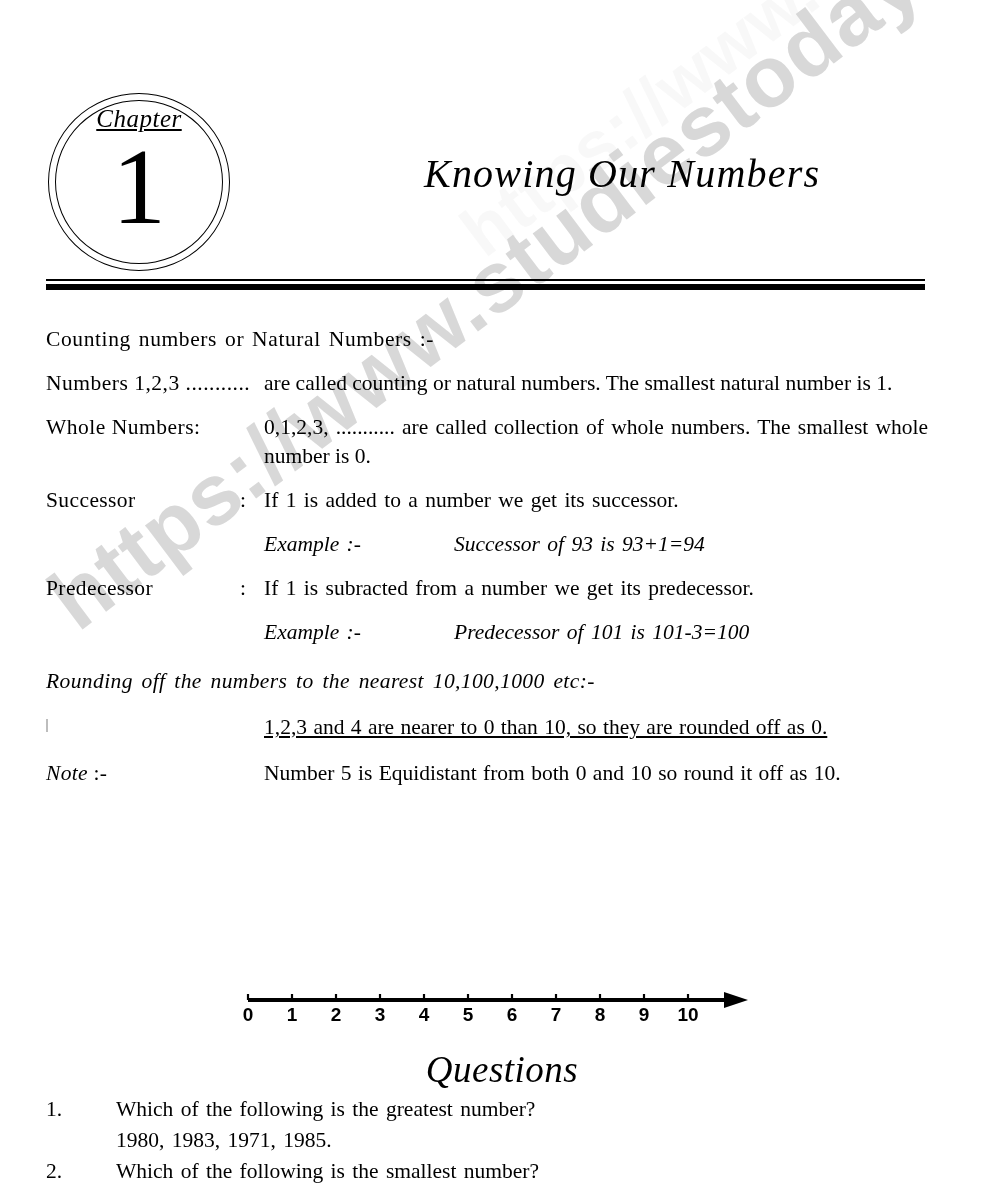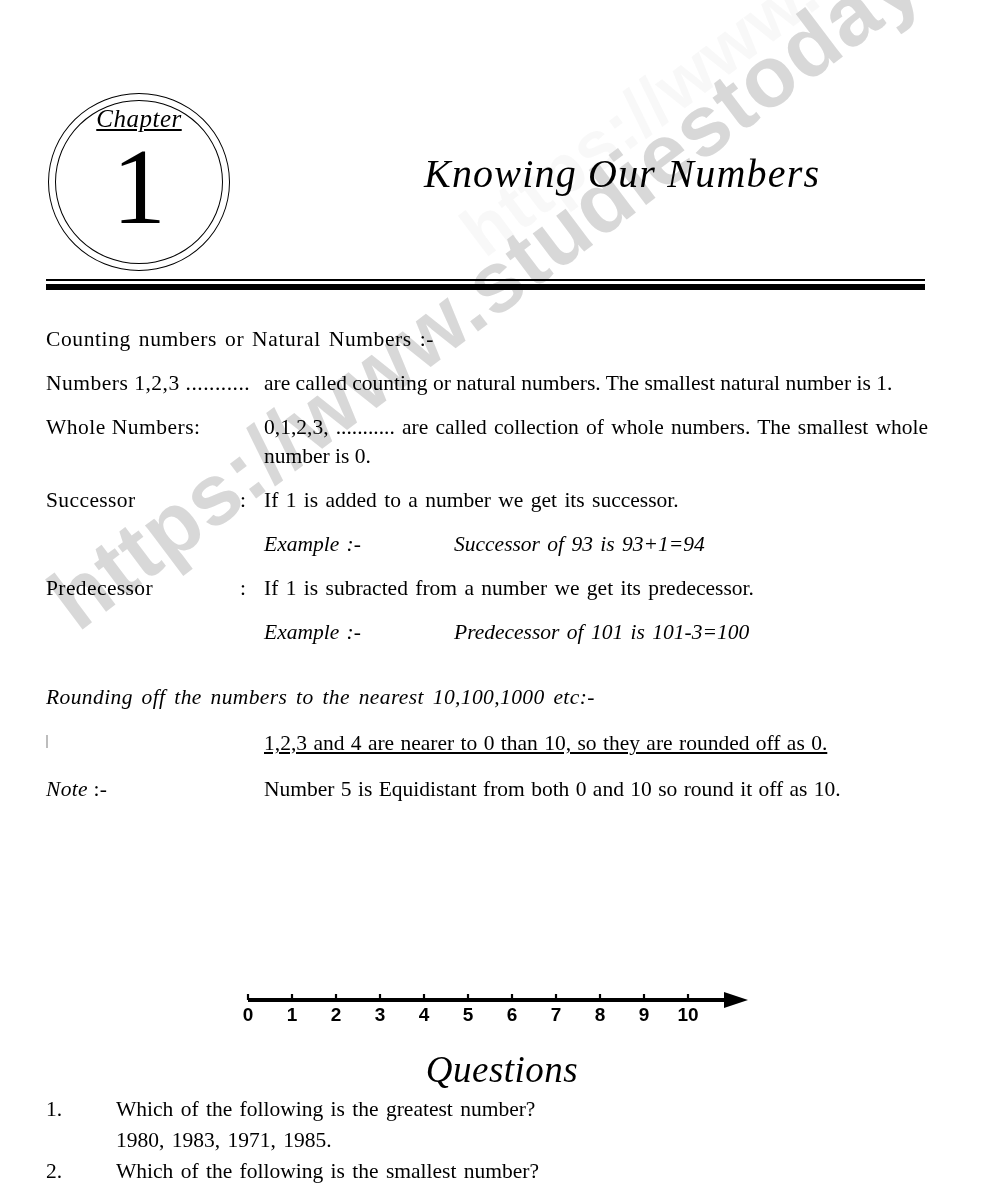--- a/index.html
+++ b/index.html
@@ -200,21 +200,21 @@
     width: 190px;
     flex: 0 0 190px;
   }
 
   
   .round-head {
     font-style: italic;
     font-size: 21.5px;
     letter-spacing: 0.4px;
     word-spacing: 3px;
-    margin-top: 36px;
+    margin-top: 20px;
     margin-bottom: 17px;
   }
 
   
   .bullet-item {
     position: relative;
     padding-left: 218px;
     text-align: justify;
     margin-bottom: 17px;
     word-spacing: 1px;

